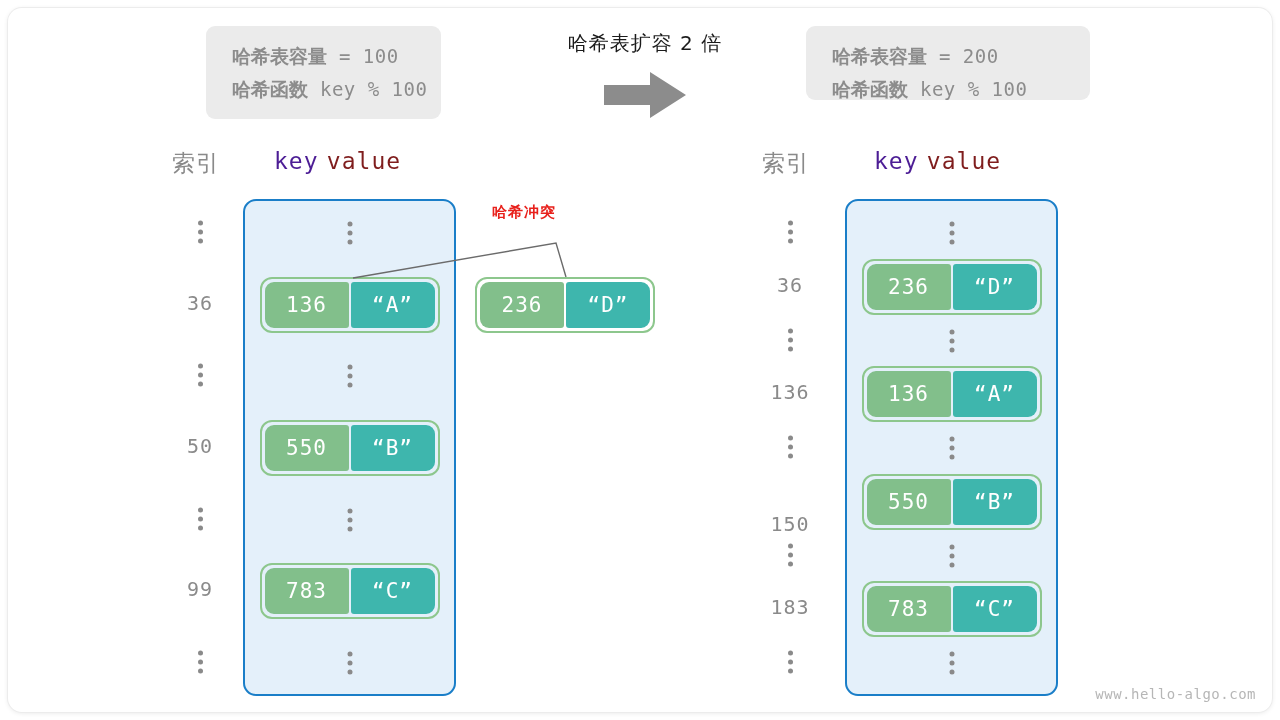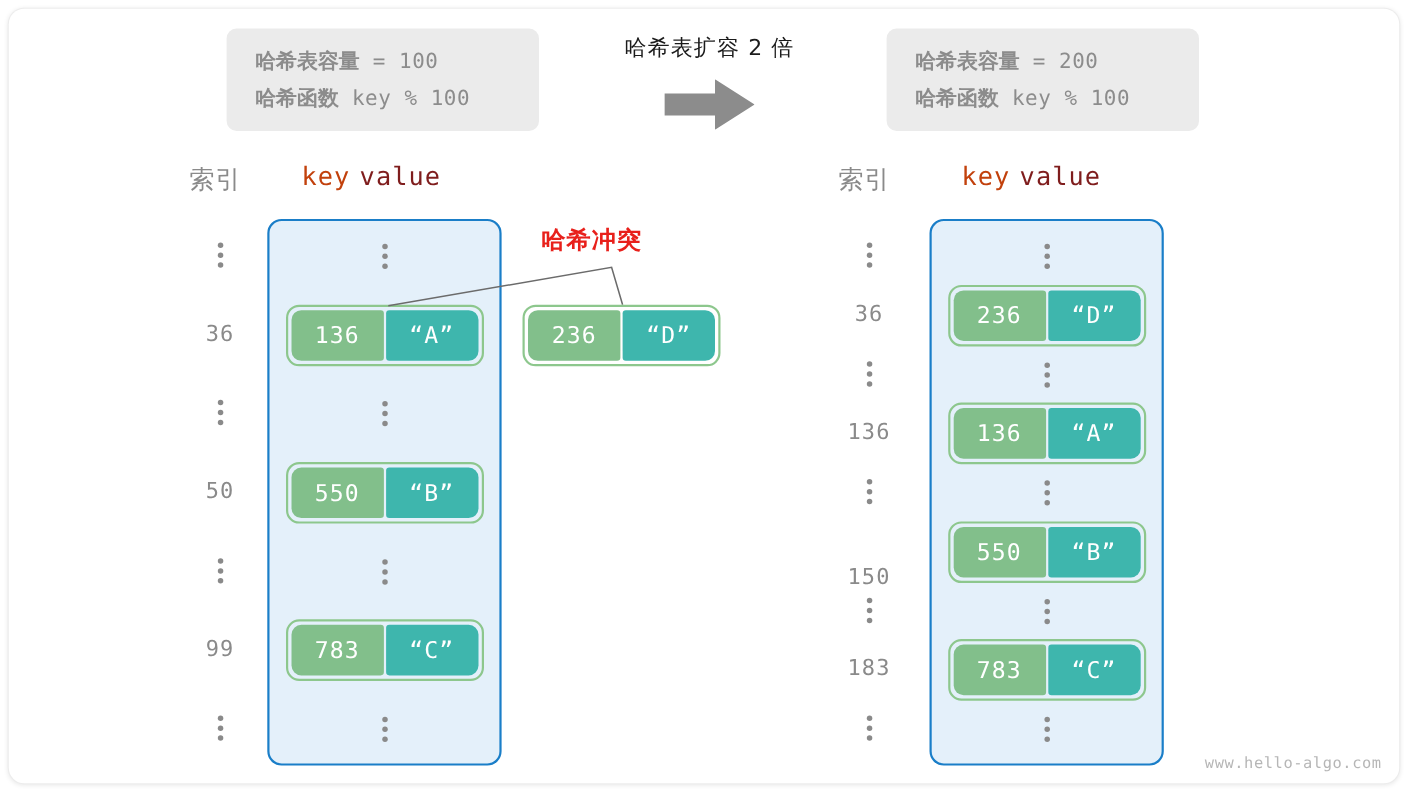--- a/index.html
+++ b/index.html
@@ -48,22 +48,22 @@
     color: #8c8c8c;
     white-space: pre;
     letter-spacing: 0.5px;
   }
   .info-line .zh {
     font-family: "DejaVu Sans", "Liberation Sans", sans-serif;
     font-weight: bold;
     color: #8c8c8c;
     letter-spacing: 0px;
   }
-  #info-left  { left: 206px; top: 26px; width: 284px; height: 93px; }
-  #info-right { left: 806px; top: 26px; width: 284px; height: 93px; }
+  #info-left  { left: 206px; top: 26px; width: 235px; height: 93px; }
+  #info-right { left: 806px; top: 26px; width: 284px; height: 74px; }
 
   
   .transition-title {
     position: absolute;
     left: 520px;
     top: 30px;
     width: 250px;
     text-align: center;
     font-size: 20px;
     font-weight: normal;
@@ -83,21 +83,21 @@
     position: absolute;
     font-size: 23px;
     letter-spacing: 1px;
   }
   .col-head .idx-label {
     font-family: "DejaVu Sans", "Liberation Sans", sans-serif;
     color: #8a8a8a;
   }
   .col-head .key-label {
     font-family: "DejaVu Sans Mono", "Liberation Mono", monospace;
-    color: #c2410c;
+    color: #4c1d95;
   }
   .col-head .val-label {
     font-family: "DejaVu Sans Mono", "Liberation Mono", monospace;
     color: #7f1d1d;
   }
   #head-left-index  { left: 172px; top: 148px; }
   #head-left-kv     { left: 274px; top: 148px; }
   #head-right-index { left: 762px; top: 148px; }
   #head-right-kv    { left: 874px; top: 148px; }
 
@@ -189,21 +189,21 @@
     top: 277px;
     transform: none;
     background: #ffffff;
   }
 
   
   .collision-label {
     position: absolute;
     left: 492px;
     top: 203px;
-    font-size: 22px;
+    font-size: 15px;
     font-weight: bold;
     color: #e8201b;
     letter-spacing: 1px;
   }
 
   
   #connector-svg {
     position: absolute;
     left: 0;
     top: 0;

